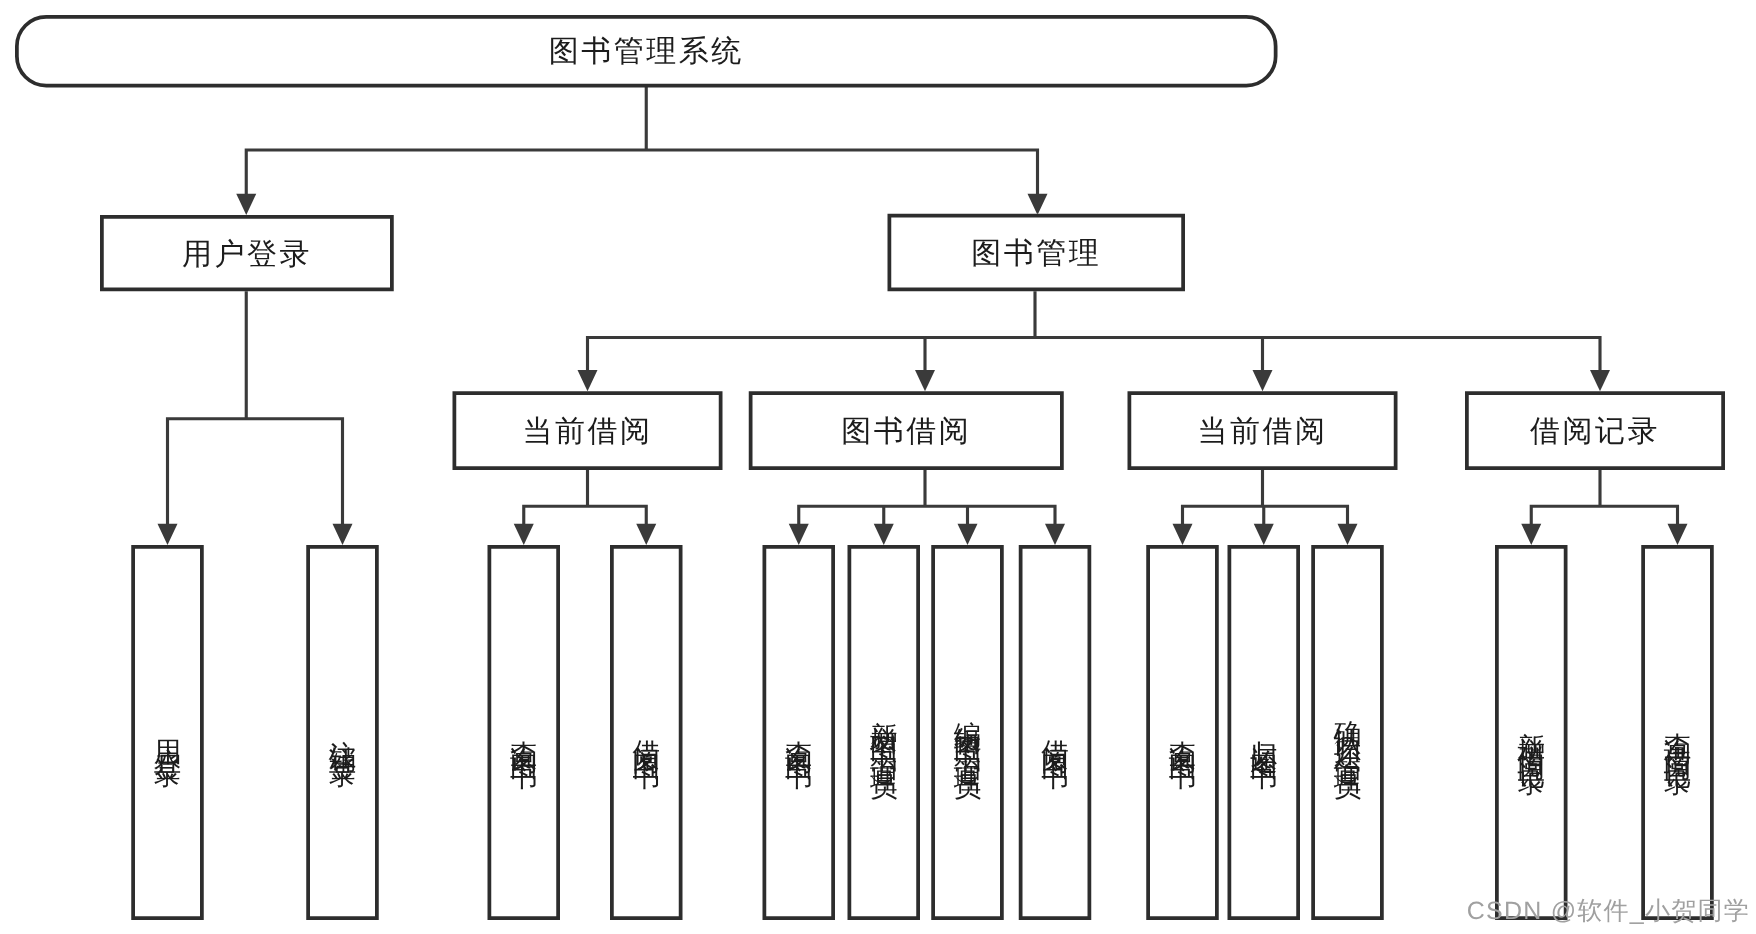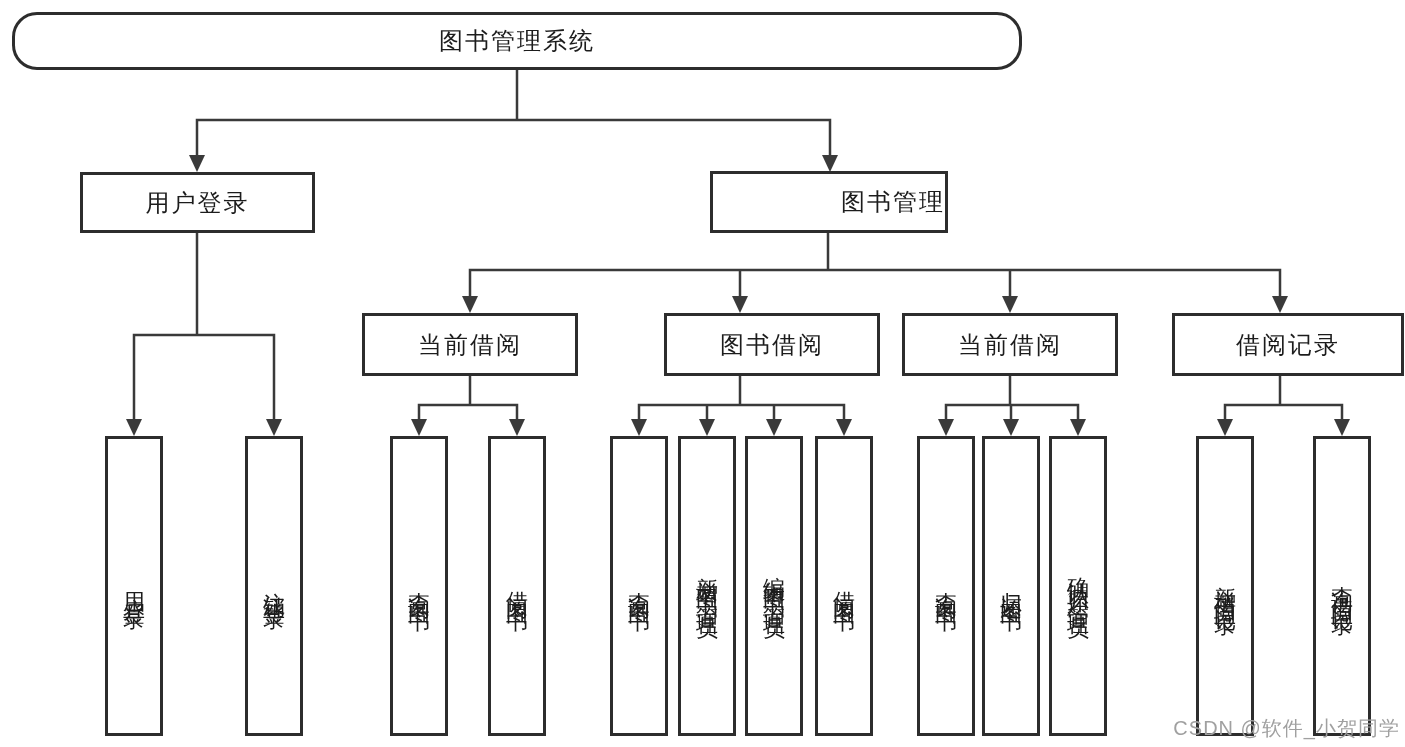--- a/index.html
+++ b/index.html
@@ -108,34 +108,34 @@
     </g>
   </svg>
 
   <div class="node hnode" style="left:12px; top:12px; width:1010px; height:58px;border-radius:25px;">
     <span>图书管理系统</span>
   </div>
 
   <div class="node hnode" style="left:80px; top:172px; width:235px; height:61px;">
     <span>用户登录</span>
   </div>
-  <div class="node hnode" style="left:710px; top:171px; width:238px; height:62px;justify-content:flex-end;">
+  <div class="node hnode" style="left:710px; top:171px; width:238px; height:62px;">
     <span>图书管理</span>
   </div>
 
   <div class="node hnode" style="left:362px; top:313px; width:216px; height:63px;">
     <span>当前借阅</span>
   </div>
-  <div class="node hnode" style="left:664px; top:313px; width:216px; height:63px;">
+  <div class="node hnode" style="left:599px; top:313px; width:252px; height:63px;">
     <span>图书借阅</span>
   </div>
   <div class="node hnode" style="left:902px; top:313px; width:216px; height:63px;">
     <span>当前借阅</span>
   </div>
-  <div class="node hnode" style="left:1172px; top:313px; width:232px; height:63px;align-items:center;">
+  <div class="node hnode" style="left:1172px; top:313px; width:208px; height:63px;align-items:center;">
     <span>借阅记录</span>
   </div>
 
   <div class="node vnode" style="left:105px;">
     <span class="vtext">用户登录</span>
   </div>
   <div class="node vnode" style="left:245px;">
     <span class="vtext">注销登录</span>
   </div>
 

